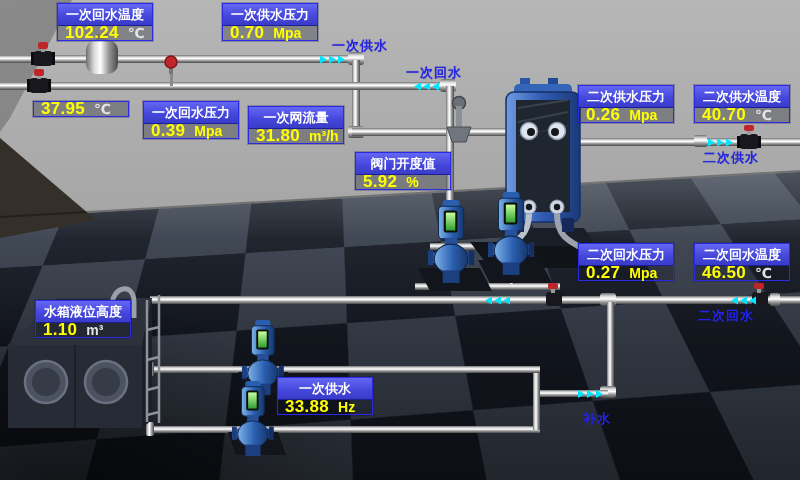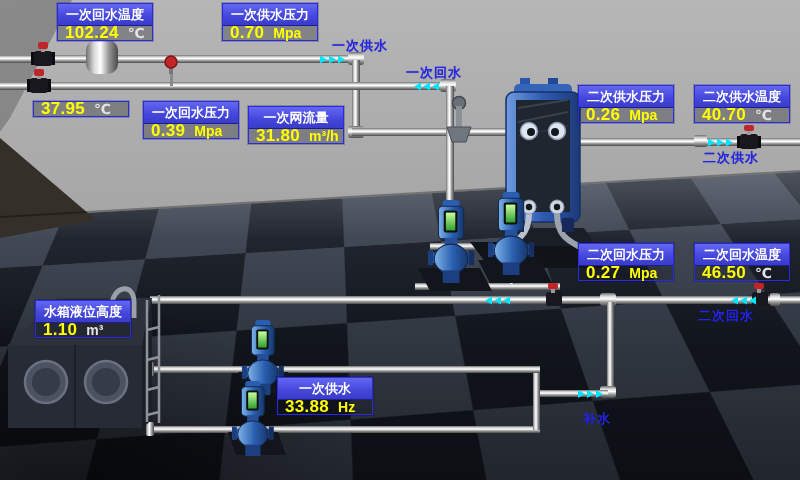--- a/index.html
+++ b/index.html
@@ -300,20 +300,27 @@
         <span class="unit">Mpa</span>
       </div>
   </div>
   <div class="meter" style="left:248px;top:106px">
     <div class="mtitle">一次网流量</div>
     <div class="mval">
         <span class="v">31.80</span>
         <span class="unit">m³/h</span>
       </div>
   </div>
+  <div class="meter" style="left:355px;top:152px">
+    <div class="mtitle">阀门开度值</div>
+    <div class="mval">
+        <span class="v">5.92</span>
+        <span class="unit">%</span>
+      </div>
+  </div>
   <div class="meter" style="left:578px;top:85px">
     <div class="mtitle">二次供水压力</div>
     <div class="mval">
         <span class="v">0.26</span>
         <span class="unit">Mpa</span>
       </div>
   </div>
   <div class="meter" style="left:694px;top:85px">
     <div class="mtitle">二次供水温度</div>
     <div class="mval">

